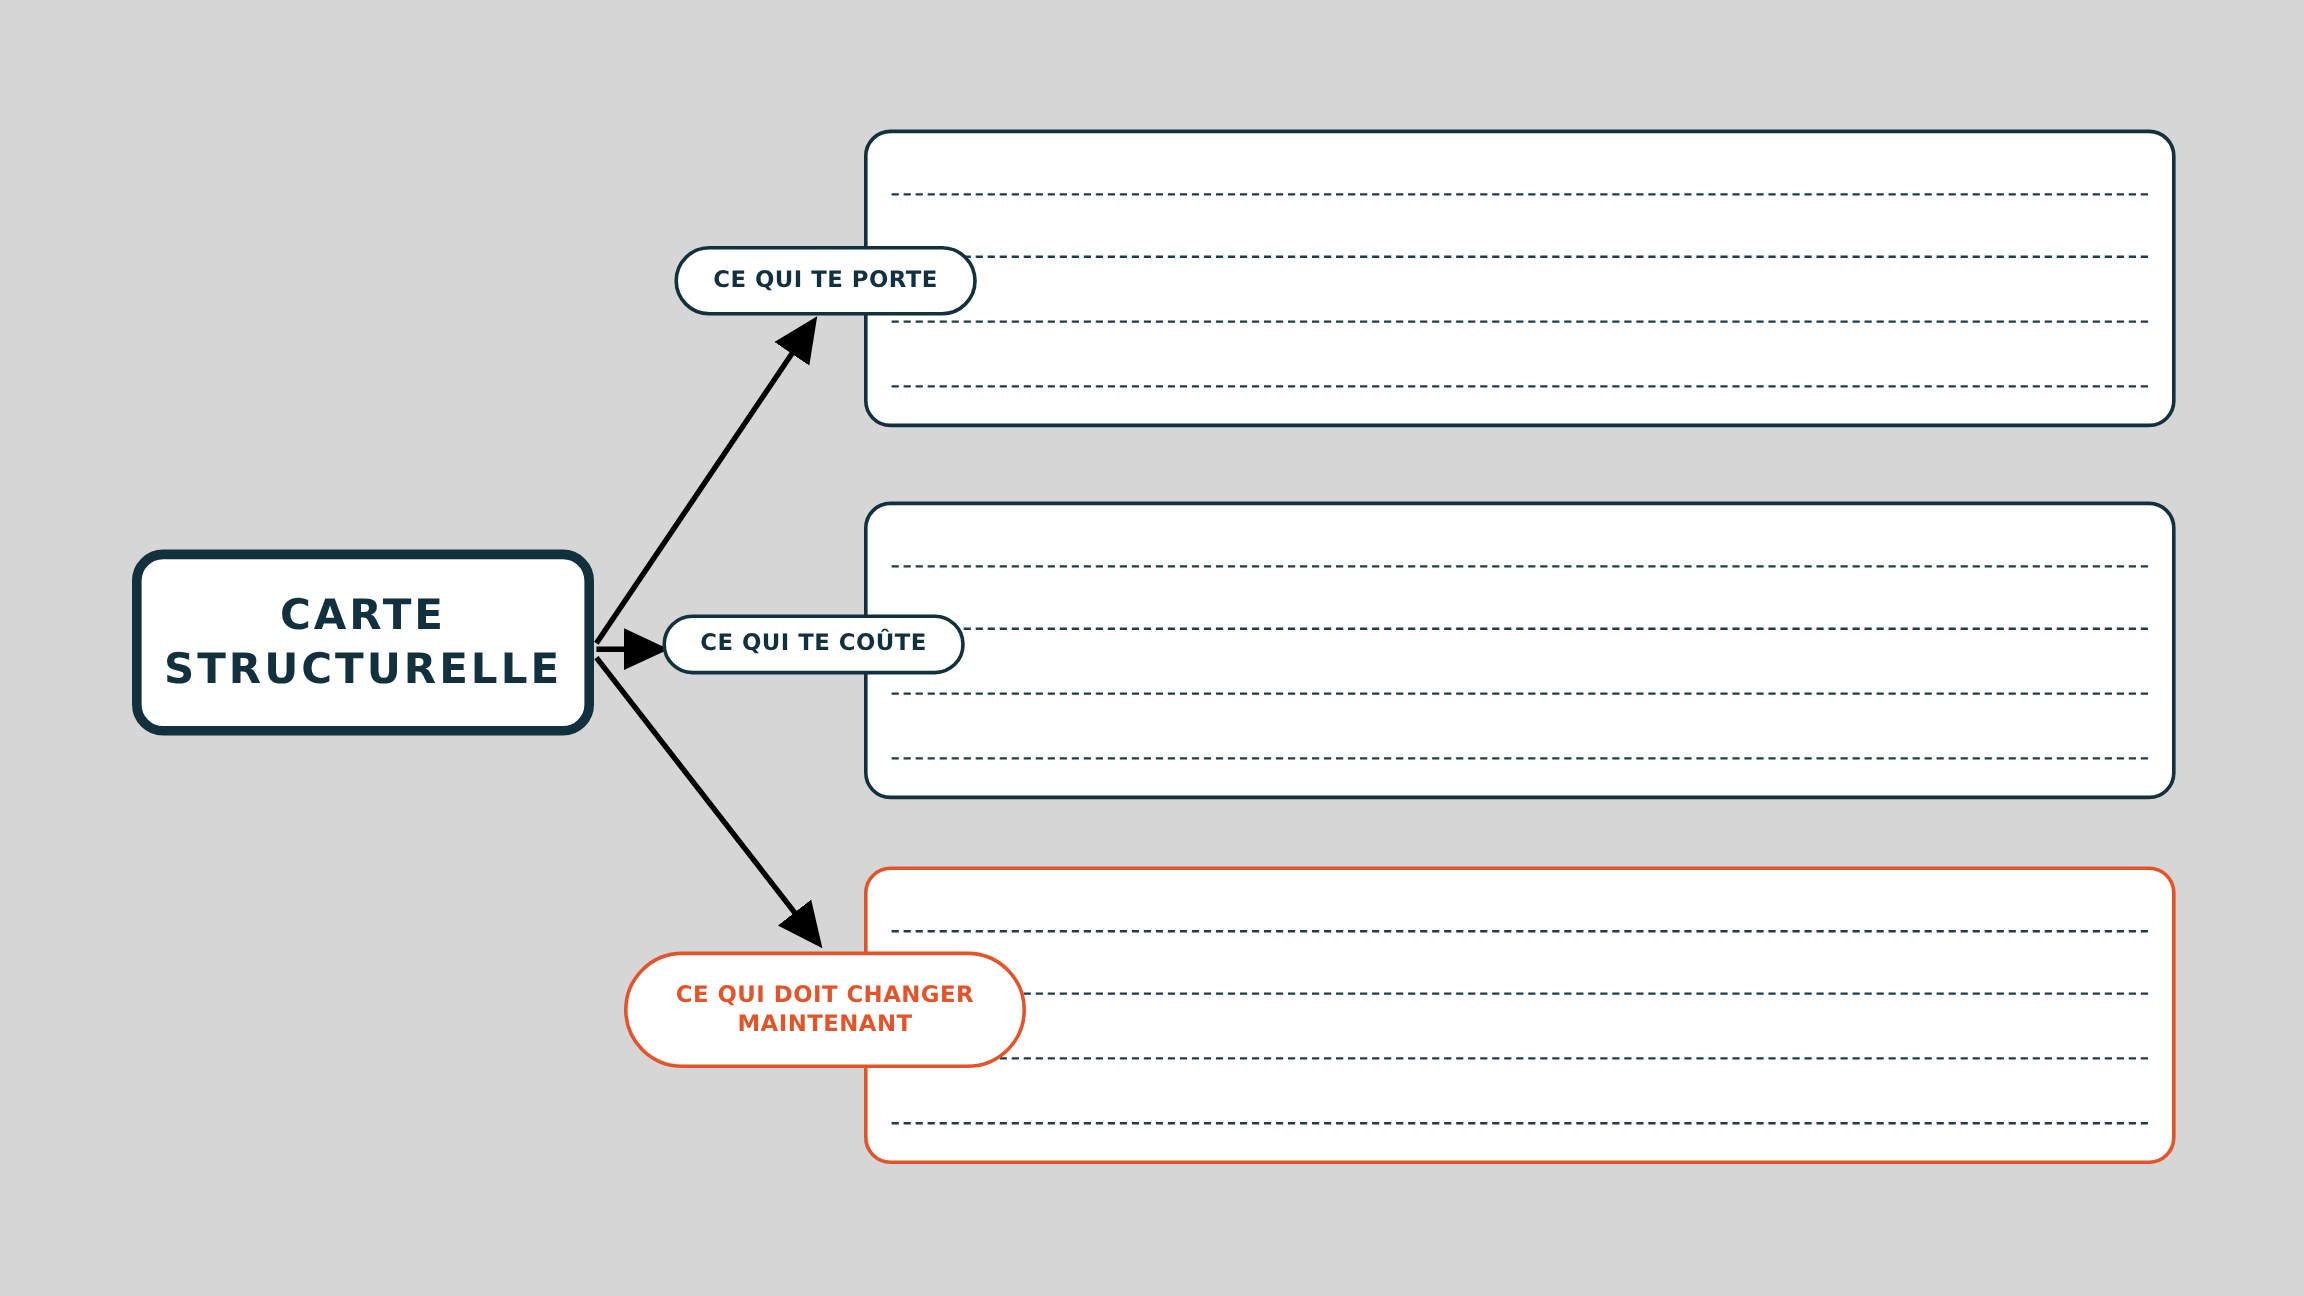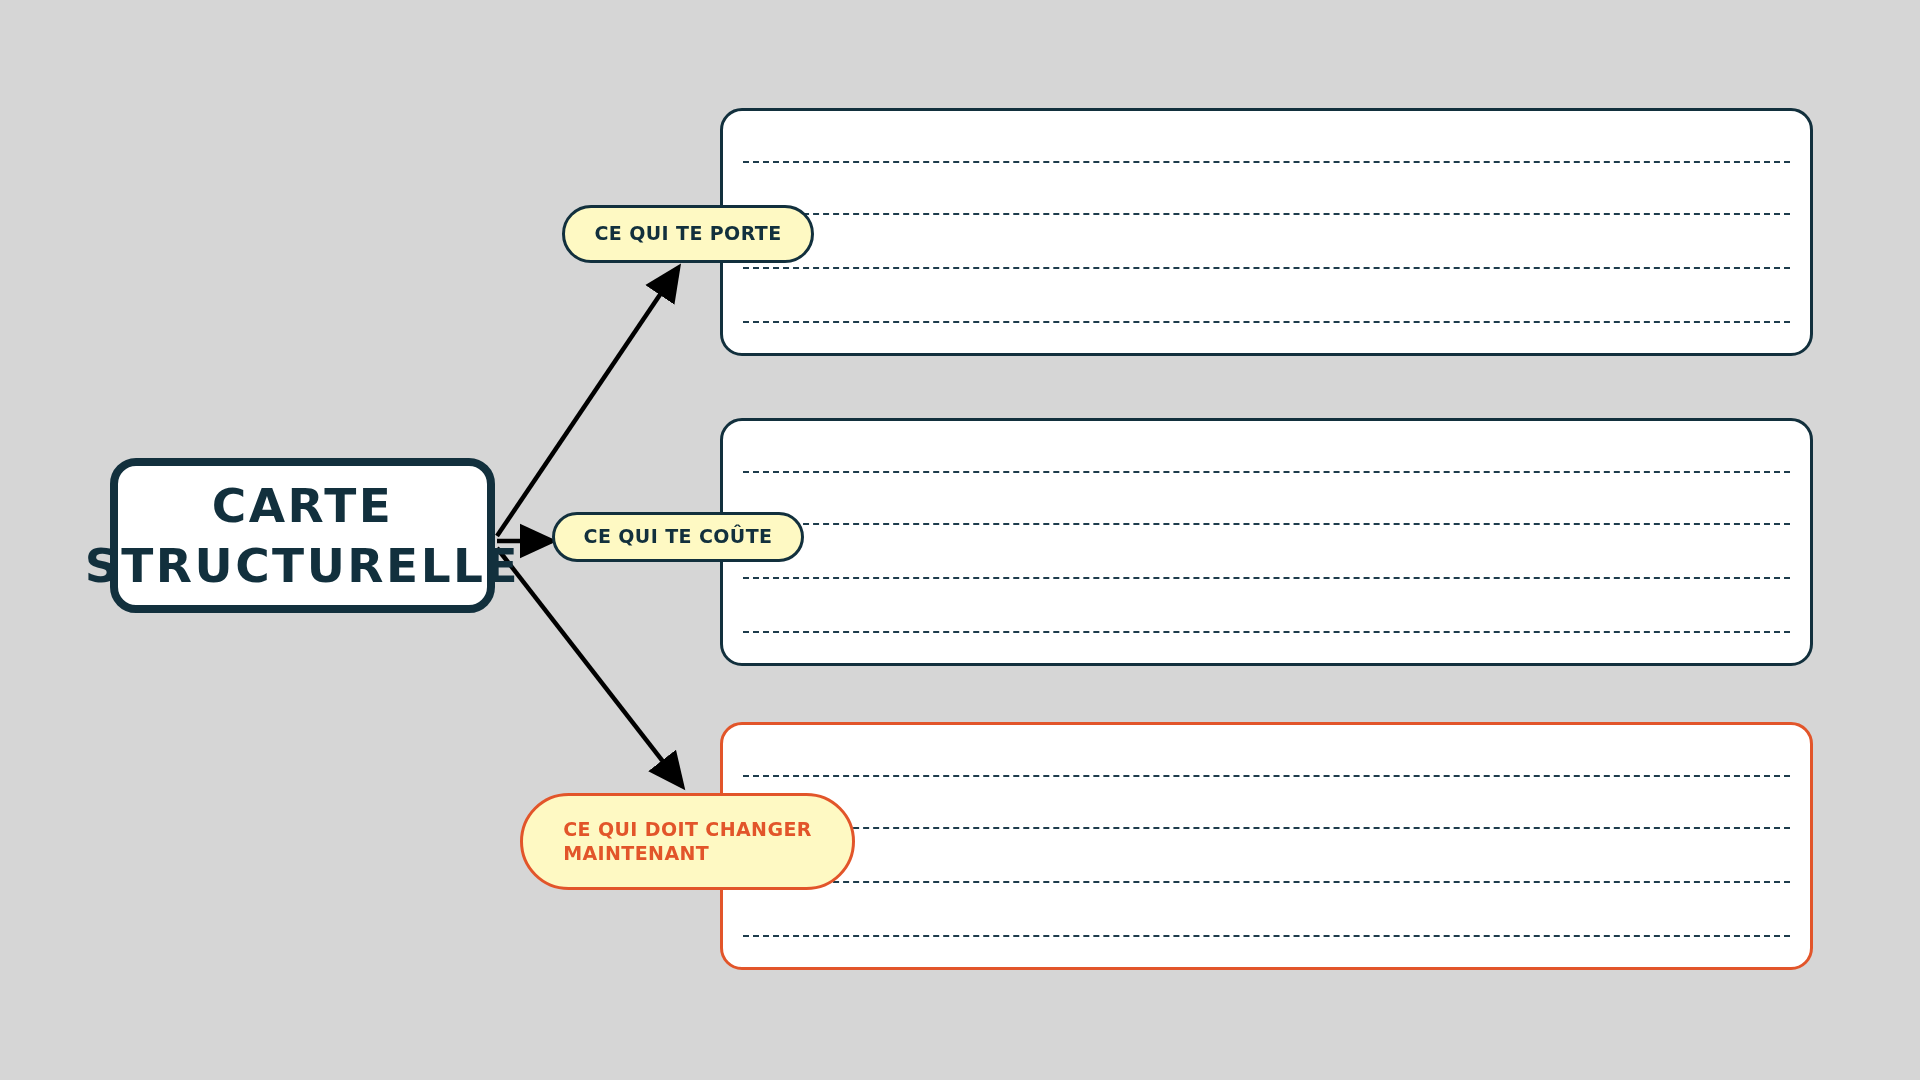--- a/index.html
+++ b/index.html
@@ -71,37 +71,38 @@
     border-radius: 26px;
     display: flex;
     align-items: center;
     justify-content: center;
     z-index: 3;
   }
   #root-node .root-label {
     color: #12303d;
     font-family: "DejaVu Sans", sans-serif;
     font-weight: 700;
-    font-size: 47px;
+    font-size: 35px;
     line-height: 1.26;
     letter-spacing: 2.5px;
     text-align: center;
     text-transform: uppercase;
     white-space: pre-line;
   }
 
   
   .pill {
     position: absolute;
-    background: #fef9c3;
+    background: #ffffff;
     border-radius: 999px;
     display: flex;
     align-items: center;
     justify-content: center;
     z-index: 4;
+    text-align: center;
   }
   .pill.navy   { border: 3px solid #12303d; }
   .pill.orange { border: 3px solid #e2552a; }
 
   .pill-label {
     font-family: "DejaVu Sans", sans-serif;
     font-weight: 700;
     font-size: 19px;
     letter-spacing: 0.4px;
     line-height: 1.25;

